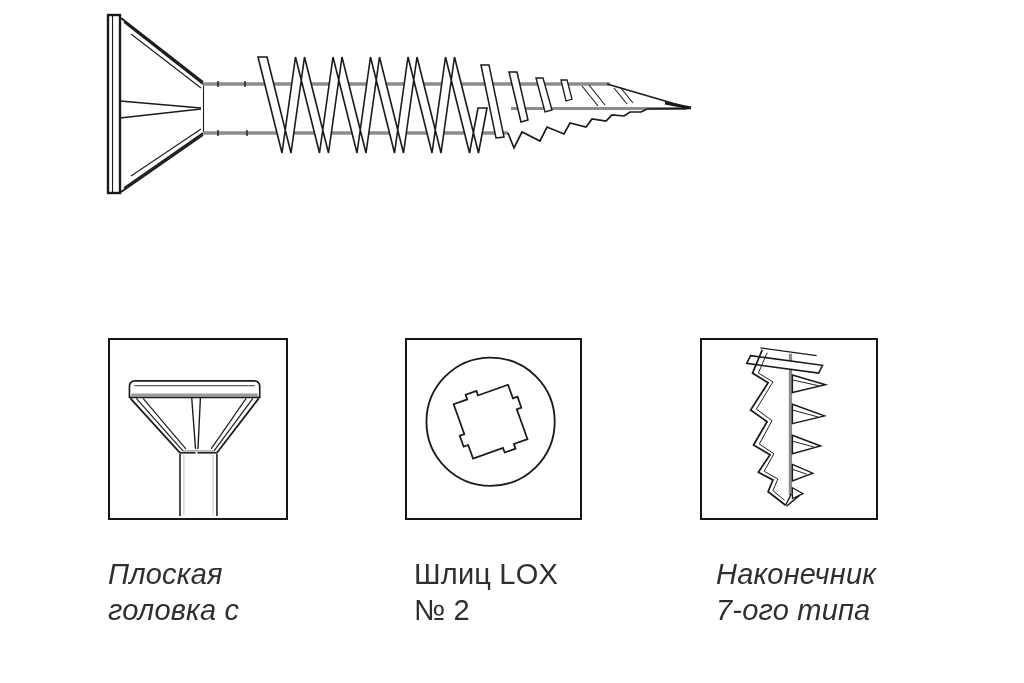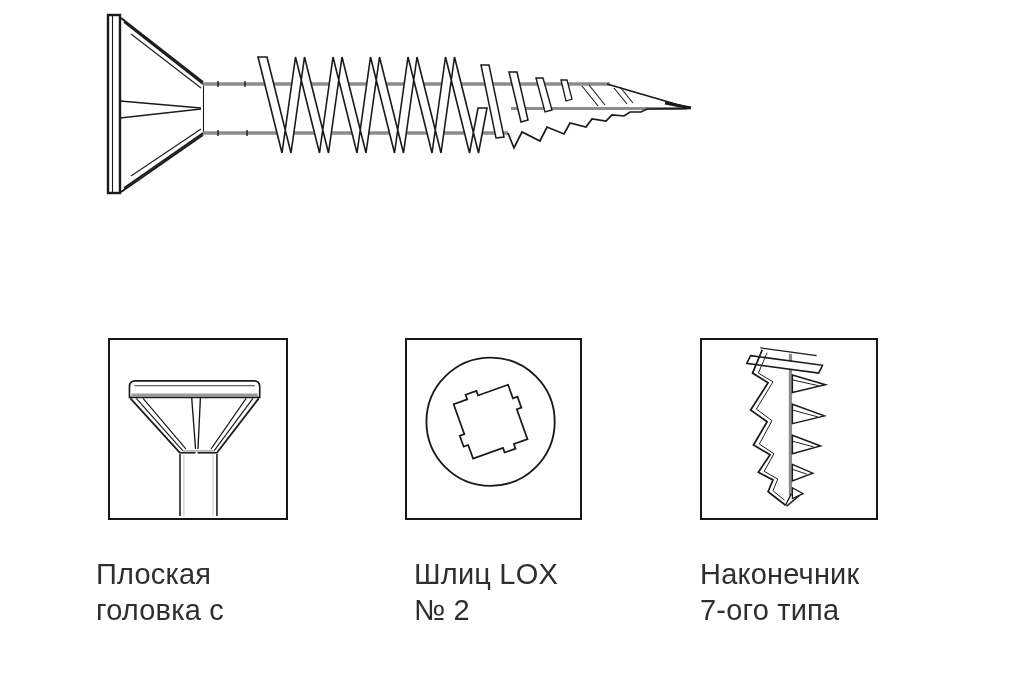--- a/index.html
+++ b/index.html
@@ -13,23 +13,23 @@
     border:2.5px solid #171717;box-sizing:border-box;background:#ffffff;
   }
   .fb-1{left:108px;}
   .fb-2{left:405px;width:177px;}
   .fb-3{left:700px;width:178px;}
   .feature-label{
     position:absolute;top:556px;color:#2f2f2f;
     font-size:29px;line-height:36px;font-weight:400;letter-spacing:.2px;
     white-space:nowrap;
   }
-  .fl-1{left:96px;}
+  .fl-1{left:108px;font-style:italic;}
   .fl-2{left:414px;}
-  .fl-3{left:700px;}
+  .fl-3{left:716px;font-style:italic;}
   svg{display:block;}
 </style>
 </head>
 <body>
 
 <div class="canvas">
 
   <svg class="main-drawing" width="600" height="195" viewBox="0 0 600 195">
 
     <rect x="13" y="7" width="12" height="178" fill="#ffffff" stroke="#1a1a1a" stroke-width="2.4"></rect>

